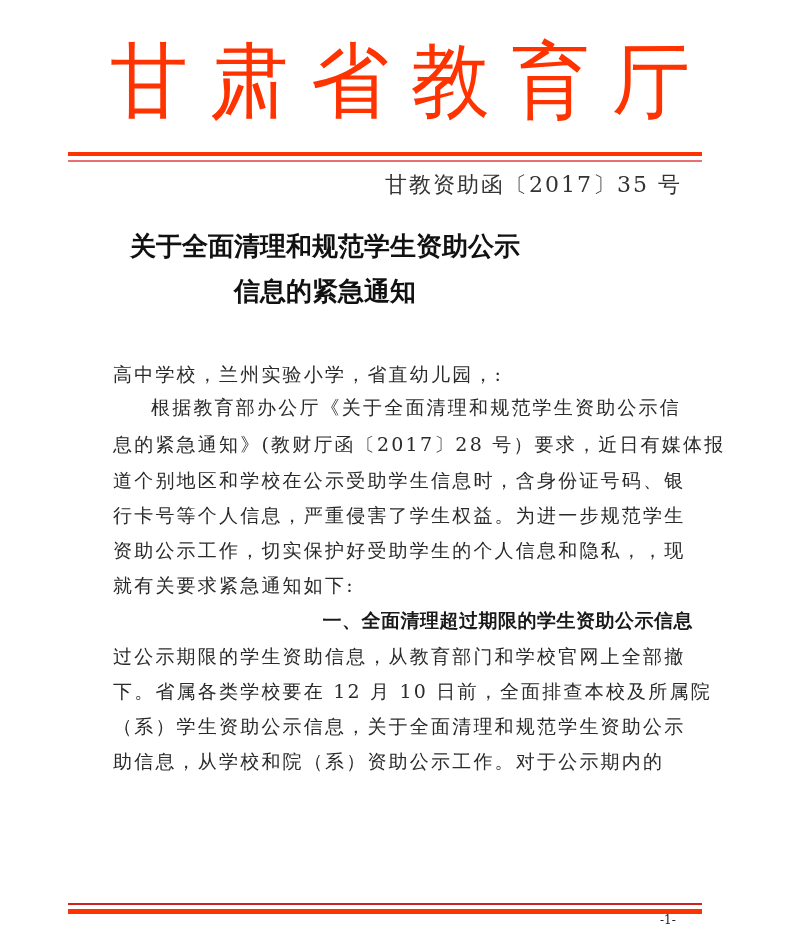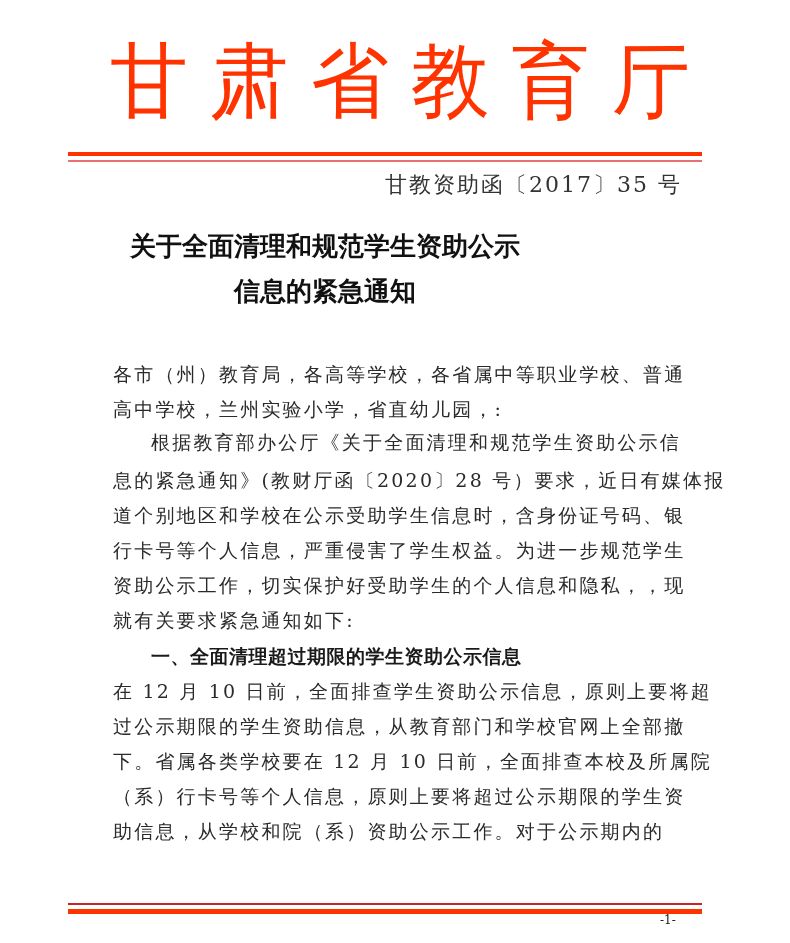--- a/index.html
+++ b/index.html
@@ -84,20 +84,21 @@
       letter-spacing: 2.2px;
       color: #2a2a2a;
     }
     .line.indent { padding-left: 38px; font-family: Liberation Mono, monospace; }
     .line.heading {
       font-family: "DejaVu Sans", "Liberation Sans", sans-serif;
       font-weight: bold;
       letter-spacing: 0.5px;
       padding-left: 38px;
       color: #1a1a1a;
+      text-align: right;
     }
     .rule-thin-bottom {
       position: absolute;
       left: 68px;
       top: 903px;
       width: 634px;
       height: 2px;
       background: #cc2222;
     }
     .rule-thick-bottom {
@@ -133,31 +134,29 @@
 <div class="rule-thin-top"></div>
 
 <div class="doc-number">甘教资助函〔2017〕35 号</div>
 
 <div class="doc-title">
   <div>关于全面清理和规范学生资助公示</div>
   <div>信息的紧急通知</div>
 </div>
 
 <div class="body-text">
-  <div class="line">各市（州）教育局，各高等学校，各省属中等职业学校、普通</div>
   <div class="line">高中学校，兰州实验小学，省直幼儿园，:</div>
   <div class="line indent">根据教育部办公厅《关于全面清理和规范学生资助公示信</div>
-  <div class="line">息的紧急通知》(教财厅函〔2020〕28 号）要求，近日有媒体报</div>
+  <div class="line">息的紧急通知》(教财厅函〔2017〕28 号）要求，近日有媒体报</div>
   <div class="line">道个别地区和学校在公示受助学生信息时，含身份证号码、银</div>
   <div class="line">行卡号等个人信息，严重侵害了学生权益。为进一步规范学生</div>
   <div class="line">资助公示工作，切实保护好受助学生的个人信息和隐私，，现</div>
   <div class="line">就有关要求紧急通知如下:</div>
   <div class="line heading">一、全面清理超过期限的学生资助公示信息</div>
-  <div class="line">在 12 月 10 日前，全面排查学生资助公示信息，原则上要将超</div>
   <div class="line">过公示期限的学生资助信息，从教育部门和学校官网上全部撤</div>
   <div class="line">下。省属各类学校要在 12 月 10 日前，全面排查本校及所属院</div>
-  <div class="line">（系）行卡号等个人信息，原则上要将超过公示期限的学生资</div>
+  <div class="line">（系）学生资助公示信息，关于全面清理和规范学生资助公示</div>
   <div class="line">助信息，从学校和院（系）资助公示工作。对于公示期内的</div>
 </div>
 
 <div class="rule-thin-bottom"></div>
 <div class="rule-thick-bottom"></div>
 <div class="page-number">-1-</div>
 
 </body></html>

